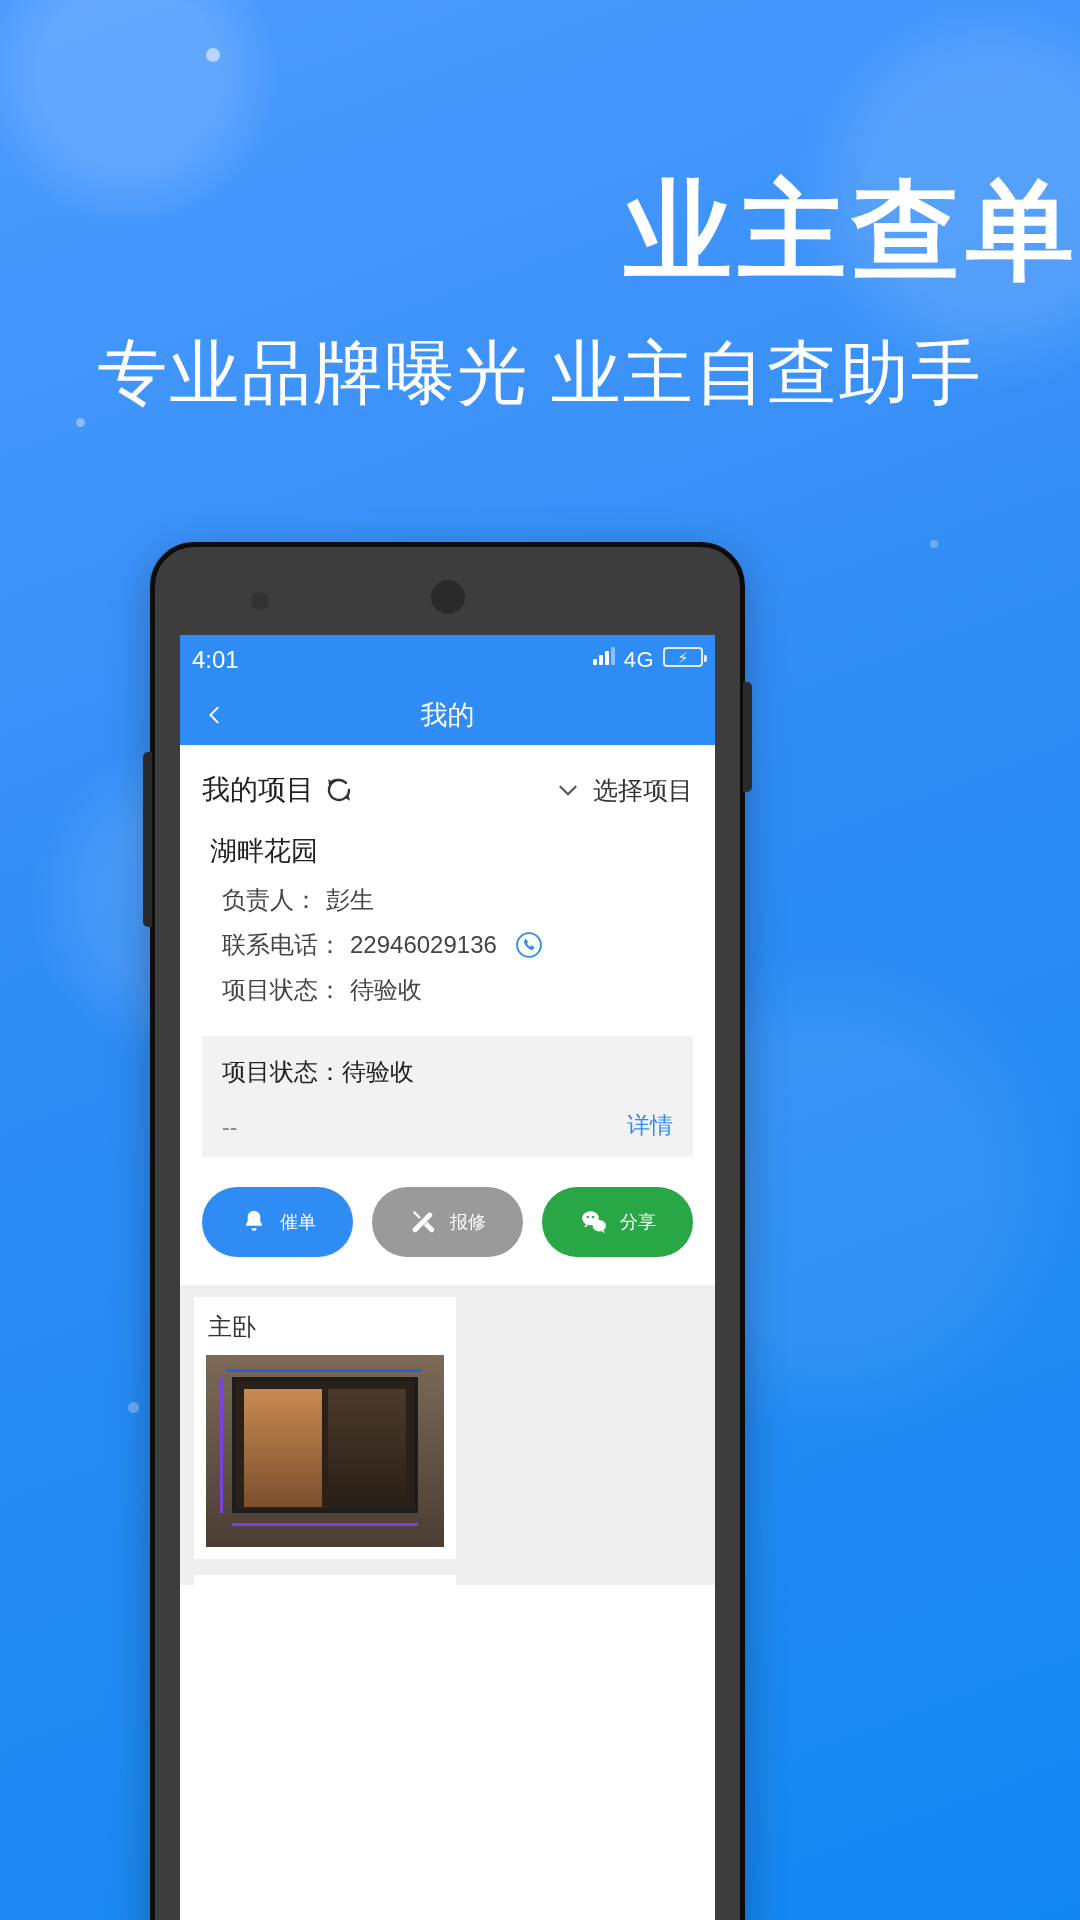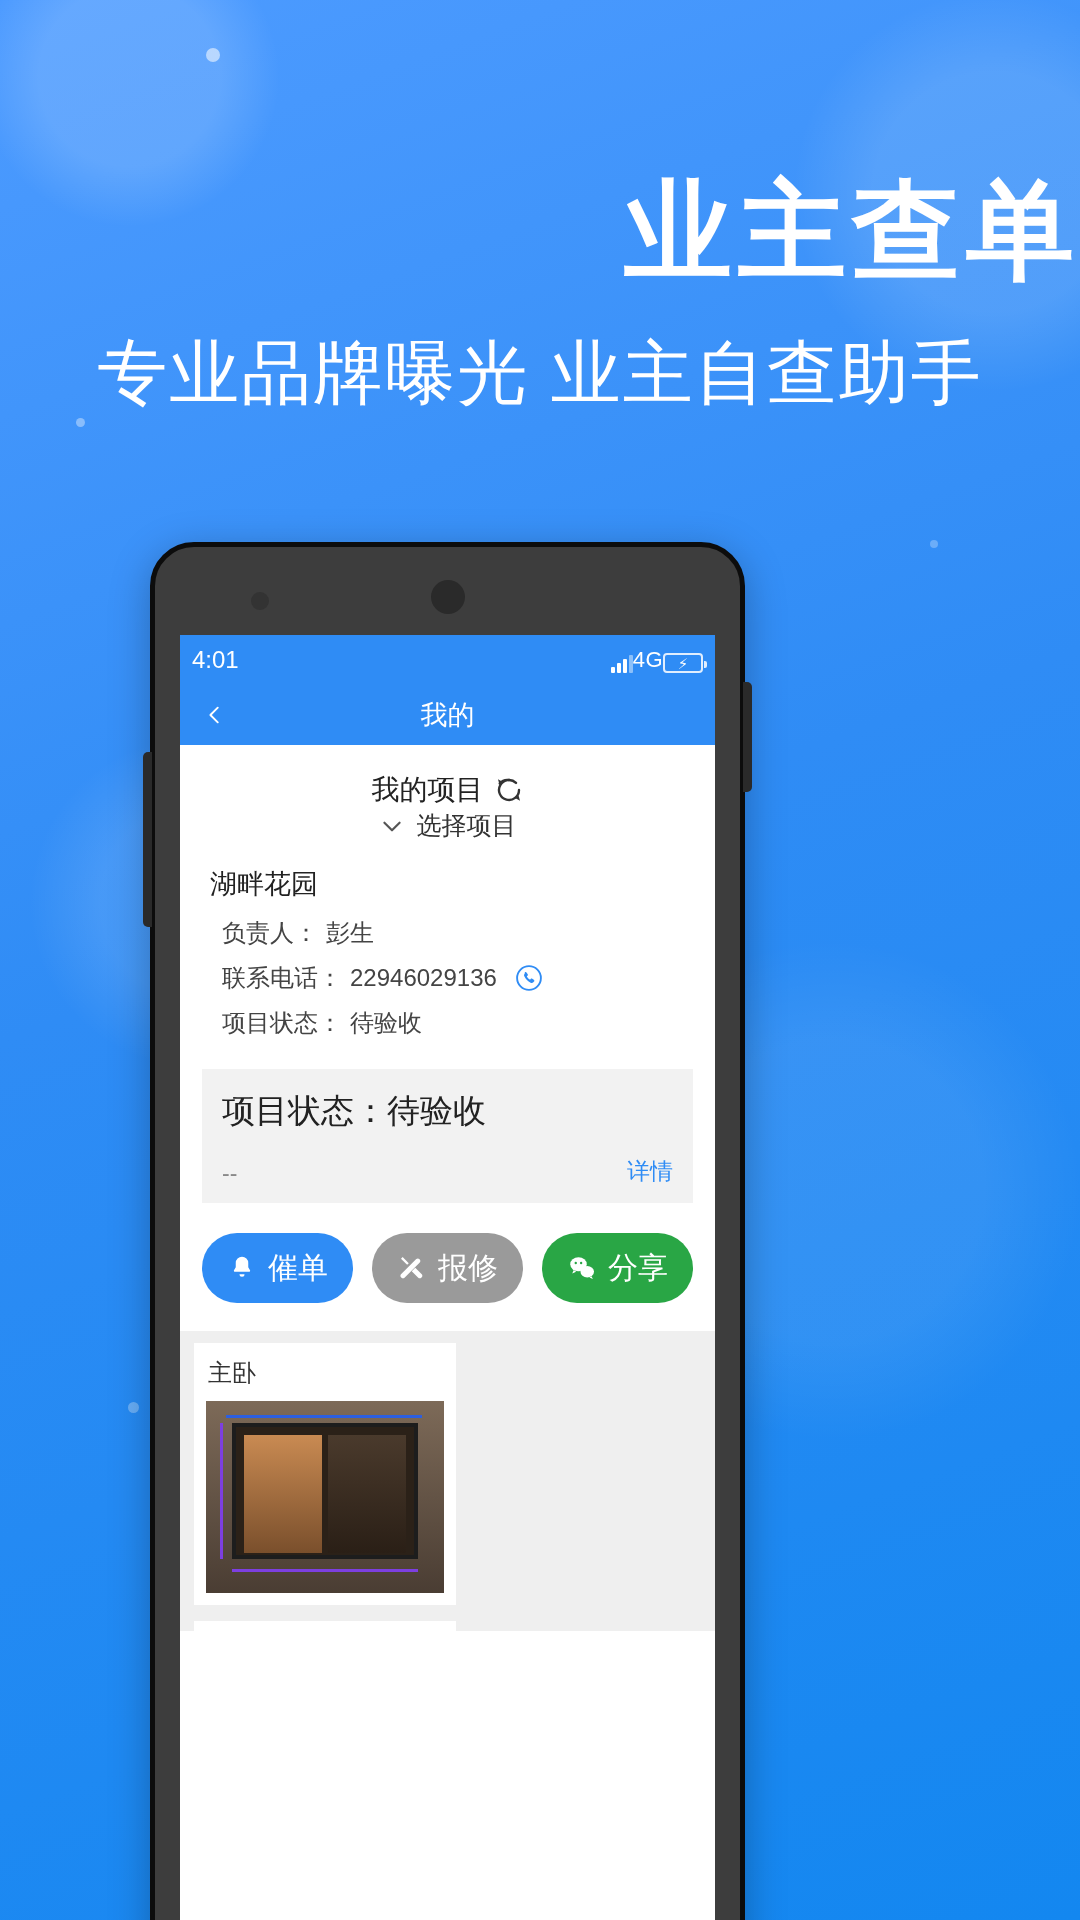--- a/index.html
+++ b/index.html
@@ -66,21 +66,21 @@
     position:absolute; left:25px; top:88px; right:25px; bottom:0;
     background:#fff; overflow:hidden;
   }
 
   
   #statusbar{
     height:50px; background:#2f8cf5; color:#fff;
     display:flex; align-items:center; justify-content:space-between;
     padding:0 12px; font-size:24px;
   }
-  .sb-right{ display:flex; align-items:flex-end; }
+  .sb-right{ display:flex; align-items:flex-start; gap:9px; }
   .sig{ display:flex; align-items:flex-end; gap:2px; height:18px; }
   .sig i{ display:block; width:4px; background:#fff; border-radius:1px; }
   .sig i:nth-child(1){ height:6px; }
   .sig i:nth-child(2){ height:10px; }
   .sig i:nth-child(3){ height:14px; }
   .sig i:nth-child(4){ height:18px; opacity:.45; }
   .net{ font-size:22px; letter-spacing:.5px; }
   .batt{
     position:relative; width:40px; height:20px;
     border:2px solid rgba(255,255,255,.85); border-radius:4px; padding:2px;
@@ -105,53 +105,52 @@
     position:absolute; left:14px; top:0; bottom:0;
     display:flex; align-items:center; font-size:30px; padding:0 10px; cursor:pointer;
   }
   #nav-title{ width:100%; text-align:center; font-size:27px; font-weight:500; }
 
   
   #content{ background:#fff; }
   #section-head{
     display:flex; align-items:center; justify-content:space-between;
     padding:26px 22px 16px 22px;
-    flex-direction:column;
   }
   #section-left{ display:flex; align-items:center; gap:10px; }
   #section-title{ font-size:28px; color:#222; }
   .refresh-ico{ width:30px; height:30px; }
   #section-right{ display:flex; align-items:center; gap:12px; color:#333; cursor:pointer; }
   #select-label{ font-size:25px; color:#333; }
   .chev{ width:26px; height:26px; }
 
   #project-name{ padding:8px 22px 2px 30px; font-size:27px; color:#222; }
   .detail-row{
     display:flex; align-items:center; gap:8px;
     padding:13px 22px 0 42px; font-size:24px; color:#444;
   }
   .call-ico{ width:28px; height:28px; margin-left:10px; cursor:pointer; }
 
   #status-card{
     margin:30px 22px 0 22px; background:#f2f2f2;
     padding:20px 20px 16px 20px;
   }
-  #status-card-title{ font-size:33px; color:#222; }
+  #status-card-title{ font-size:24px; color:#222; }
   #status-card-foot{
     display:flex; align-items:flex-end; justify-content:space-between;
     margin-top:22px;
   }
   #status-card-dash{ font-size:23px; color:#8a8a8a; }
   #status-card-link{ font-size:23px; color:#2f8cf5; cursor:pointer; }
 
   #action-row{ display:flex; gap:19px; padding:30px 22px 28px 22px; }
   .act{
     flex:1; height:70px; border-radius:35px;
     display:flex; align-items:center; justify-content:center; gap:11px;
-    color:#fff; font-size:30px; cursor:pointer; border:none;
+    color:#fff; font-size:18px; cursor:pointer; border:none;
     font-family:"Liberation Sans","DejaVu Sans",sans-serif;
   }
   .act svg{ width:30px; height:30px; }
 
   #photo-area{ background:#efefef; padding:12px 14px; display:flex; gap:16px; flex-wrap:wrap; }
   .photo-card{ width:262px; background:#fff; padding:10px 12px 12px 12px; }
   .photo-cap{ font-size:24px; color:#333; padding:4px 2px 12px 2px; }
   .photo-img{ width:238px; height:192px; position:relative; overflow:hidden; background:#6a5a4e; }
   .ph-a{ background:linear-gradient(180deg,#7d6a58 0%,#4a3d33 100%); }
   .win{ position:absolute; border:4px solid #1d1d1d; }

